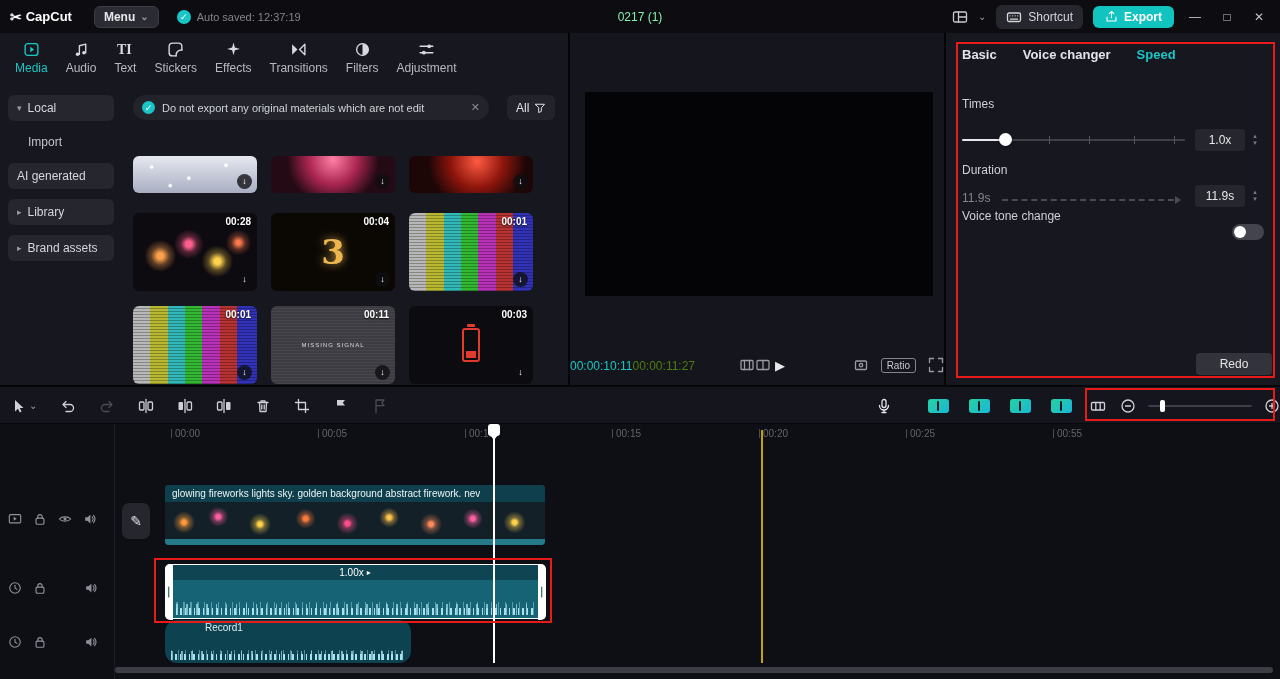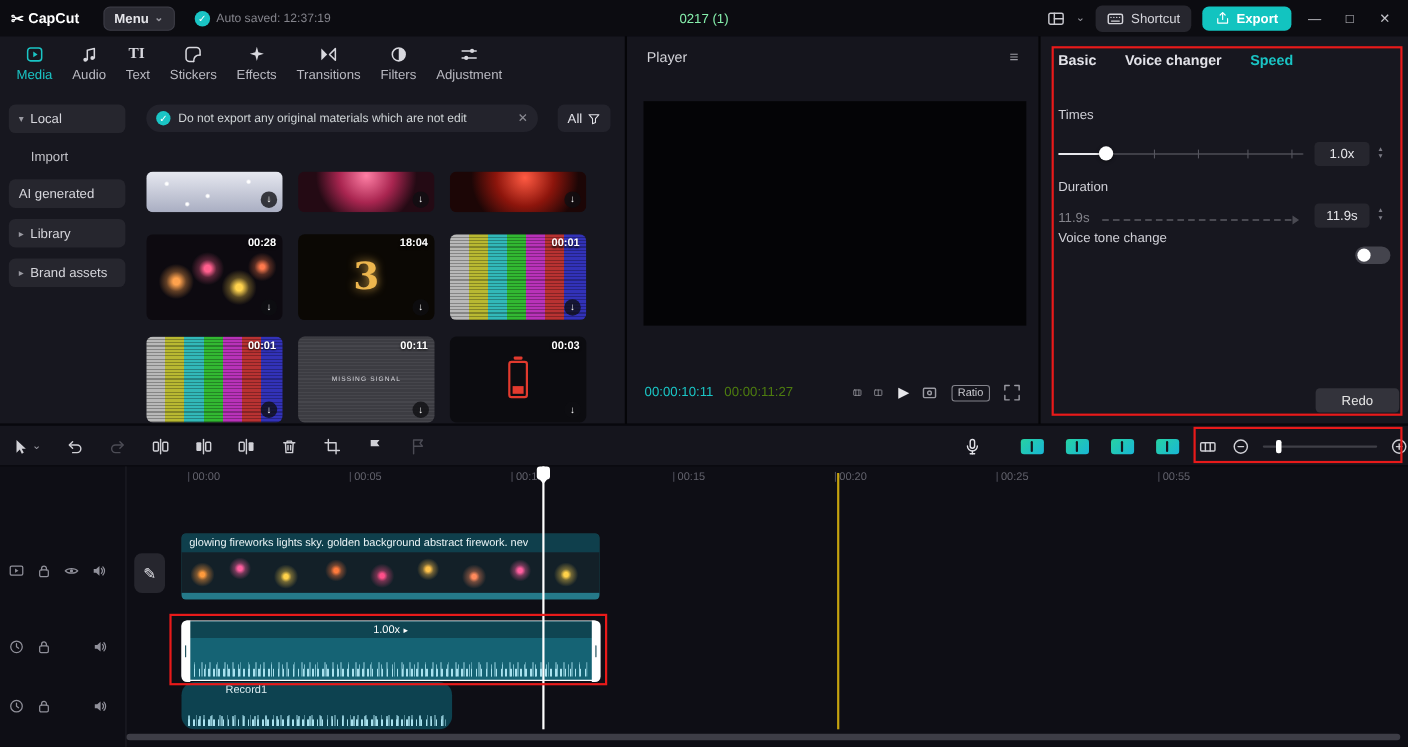--- a/index.html
+++ b/index.html
@@ -65,21 +65,21 @@
 .battery { position:absolute; left:50%; top:50%; transform:translate(-50%,-50%); width:18px; height:34px; border:2px solid #e23a2e; border-radius:3px; }
 .battery::before { content:""; position:absolute; top:-6px; left:50%; transform:translateX(-50%); width:8px; height:3px; background:#e23a2e; border-radius:1px; }
 .battery::after { content:""; position:absolute; left:2px; right:2px; bottom:2px; height:7px; background:#e23a2e; }
 
 
 .player-panel { position:absolute; left:570px; top:33px; width:374px; height:352px; background:#15151d; }
 .player-header { display:flex; align-items:center; justify-content:space-between; padding:10px 18px 0 18px; }
 .player-title { font-size:13px; color:#d2d2d8; }
 .player-menu { color:#9a9aa2; font-size:14px; cursor:pointer; }
 .video-area { position:absolute; left:15px; top:59px; width:348px; height:204px; background:#040406; }
-.player-controls { position:absolute; left:0; right:0; bottom:12px; height:24px; display:flex; align-items:flex-start; padding:0 16px; gap:10px; }
+.player-controls { position:absolute; left:0; right:0; bottom:12px; height:24px; display:flex; align-items:flex-end; padding:0 0; }
 .time-cur { color:#1ac5c5; font-size:12px; }
 .time-total { color:#4d7c0f; font-size:12px; margin-right:44px; }
 .pc-icon { color:#9a9aa2; cursor:pointer; }
 .play-glyph { color:#e8e8ec; font-size:13px; cursor:pointer; margin-left:4px; }
 .pc-right { margin-left:auto; display:inline-flex; align-items:center; gap:12px; }
 .ratio-btn { border:1px solid #84848c; border-radius:3px; color:#c9c9cf; font-size:10px; padding:1px 5px; cursor:pointer; }
 
 
 .props-panel { position:absolute; left:946px; top:33px; width:334px; height:352px; background:#17171f; }
 .ptabs { display:flex; gap:26px; padding:14px 0 0 16px; }
@@ -324,21 +324,21 @@
       <div class="thumb t3 row1 col3">
         <span class="dur"></span>
         <span class="dl">↓</span>
       </div>
       <div class="thumb t4 row2 col1">
         <span class="dur">00:28</span>
         <span class="dl">↓</span>
       </div>
       <div class="thumb t5 row2 col2">
         <span class="label-gold">3</span>
-        <span class="dur">18:04</span>
+        <span class="dur">00:04</span>
         <span class="dl">↓</span>
       </div>
       <div class="thumb t6 row2 col3">
         <span class="dur">00:01</span>
         <span class="dl">↓</span>
       </div>
       <div class="thumb t7 row3 col1">
         <span class="dur">00:01</span>
         <span class="dl">↓</span>
       </div>
@@ -350,24 +350,20 @@
       <div class="thumb t9 row3 col3">
         <span class="battery"></span>
         <span class="dur">00:03</span>
         <span class="dl">↓</span>
       </div>
 
     </div>
   </section>
 
   <section class="player-panel">
-    <div class="player-header">
-      <span class="player-title">Player</span>
-      <span class="player-menu">≡</span>
-    </div>
     <div class="video-area"></div>
     <div class="player-controls">
       <span class="time-cur">00:00:10:11</span>
       <span class="time-total">00:00:11:27</span>
       <span class="icn pc-icon">
           <svg viewBox="0 0 16 16">
             <rect x="2" y="3.5" width="12" height="9" rx="1"></rect>
             <path d="M5.5 3.5 V12.5 M10.5 3.5 V12.5"></path>
           </svg>
         </span>

